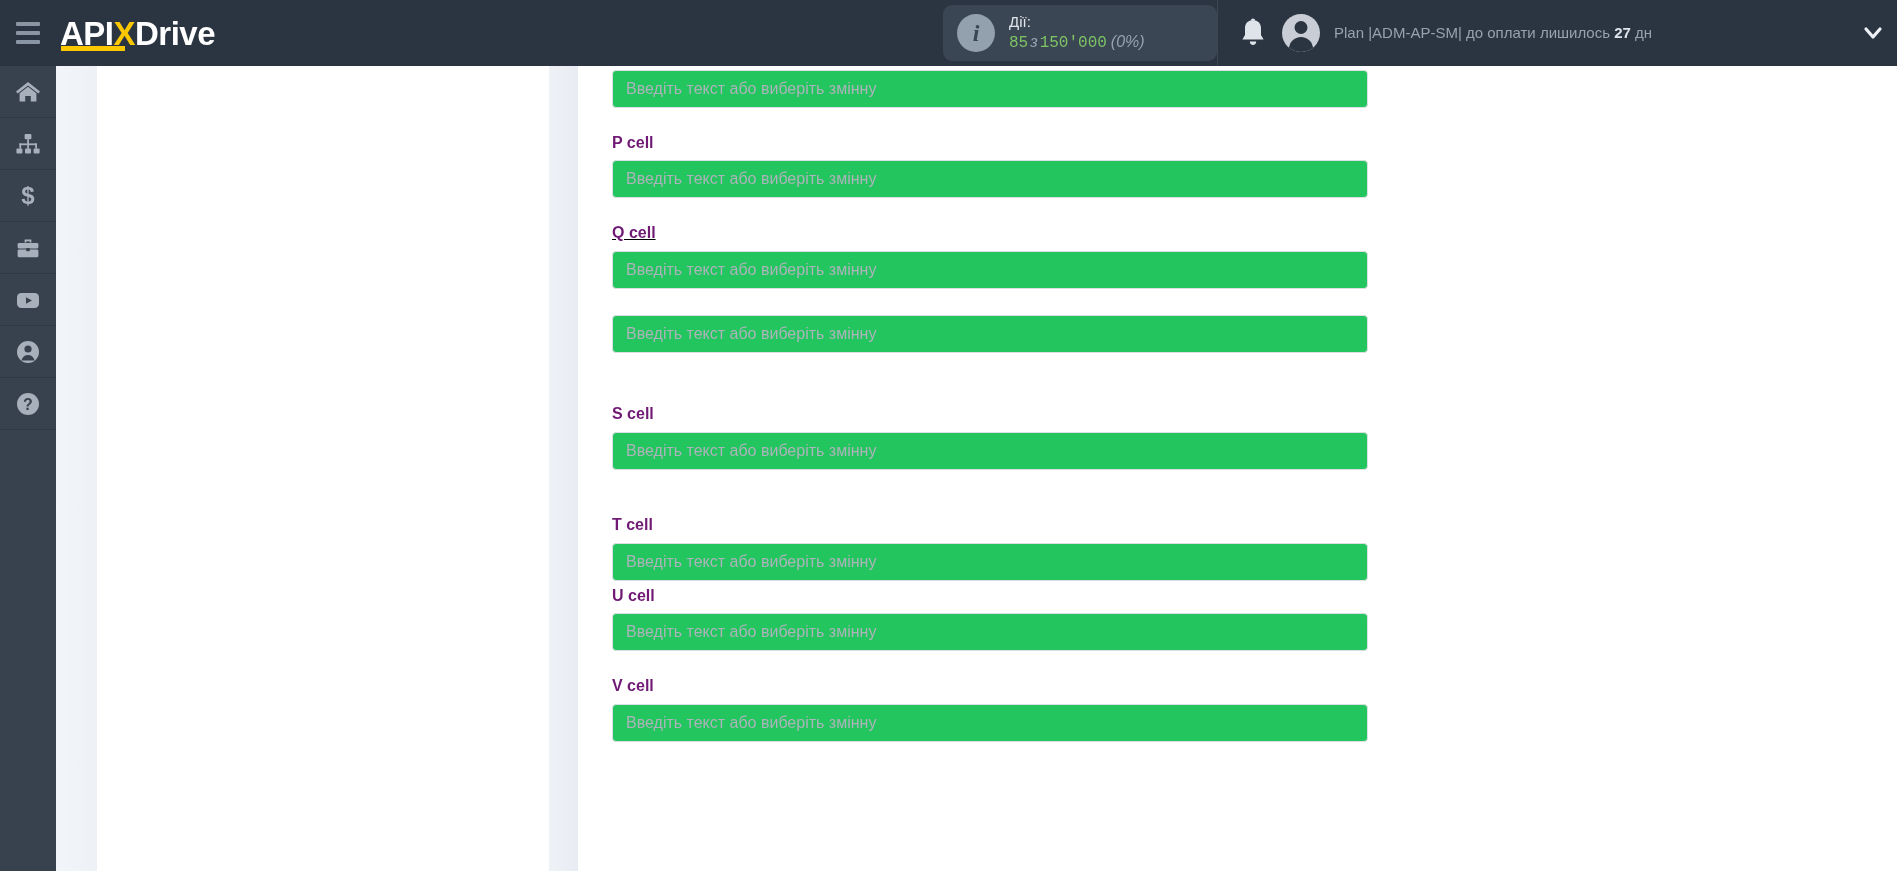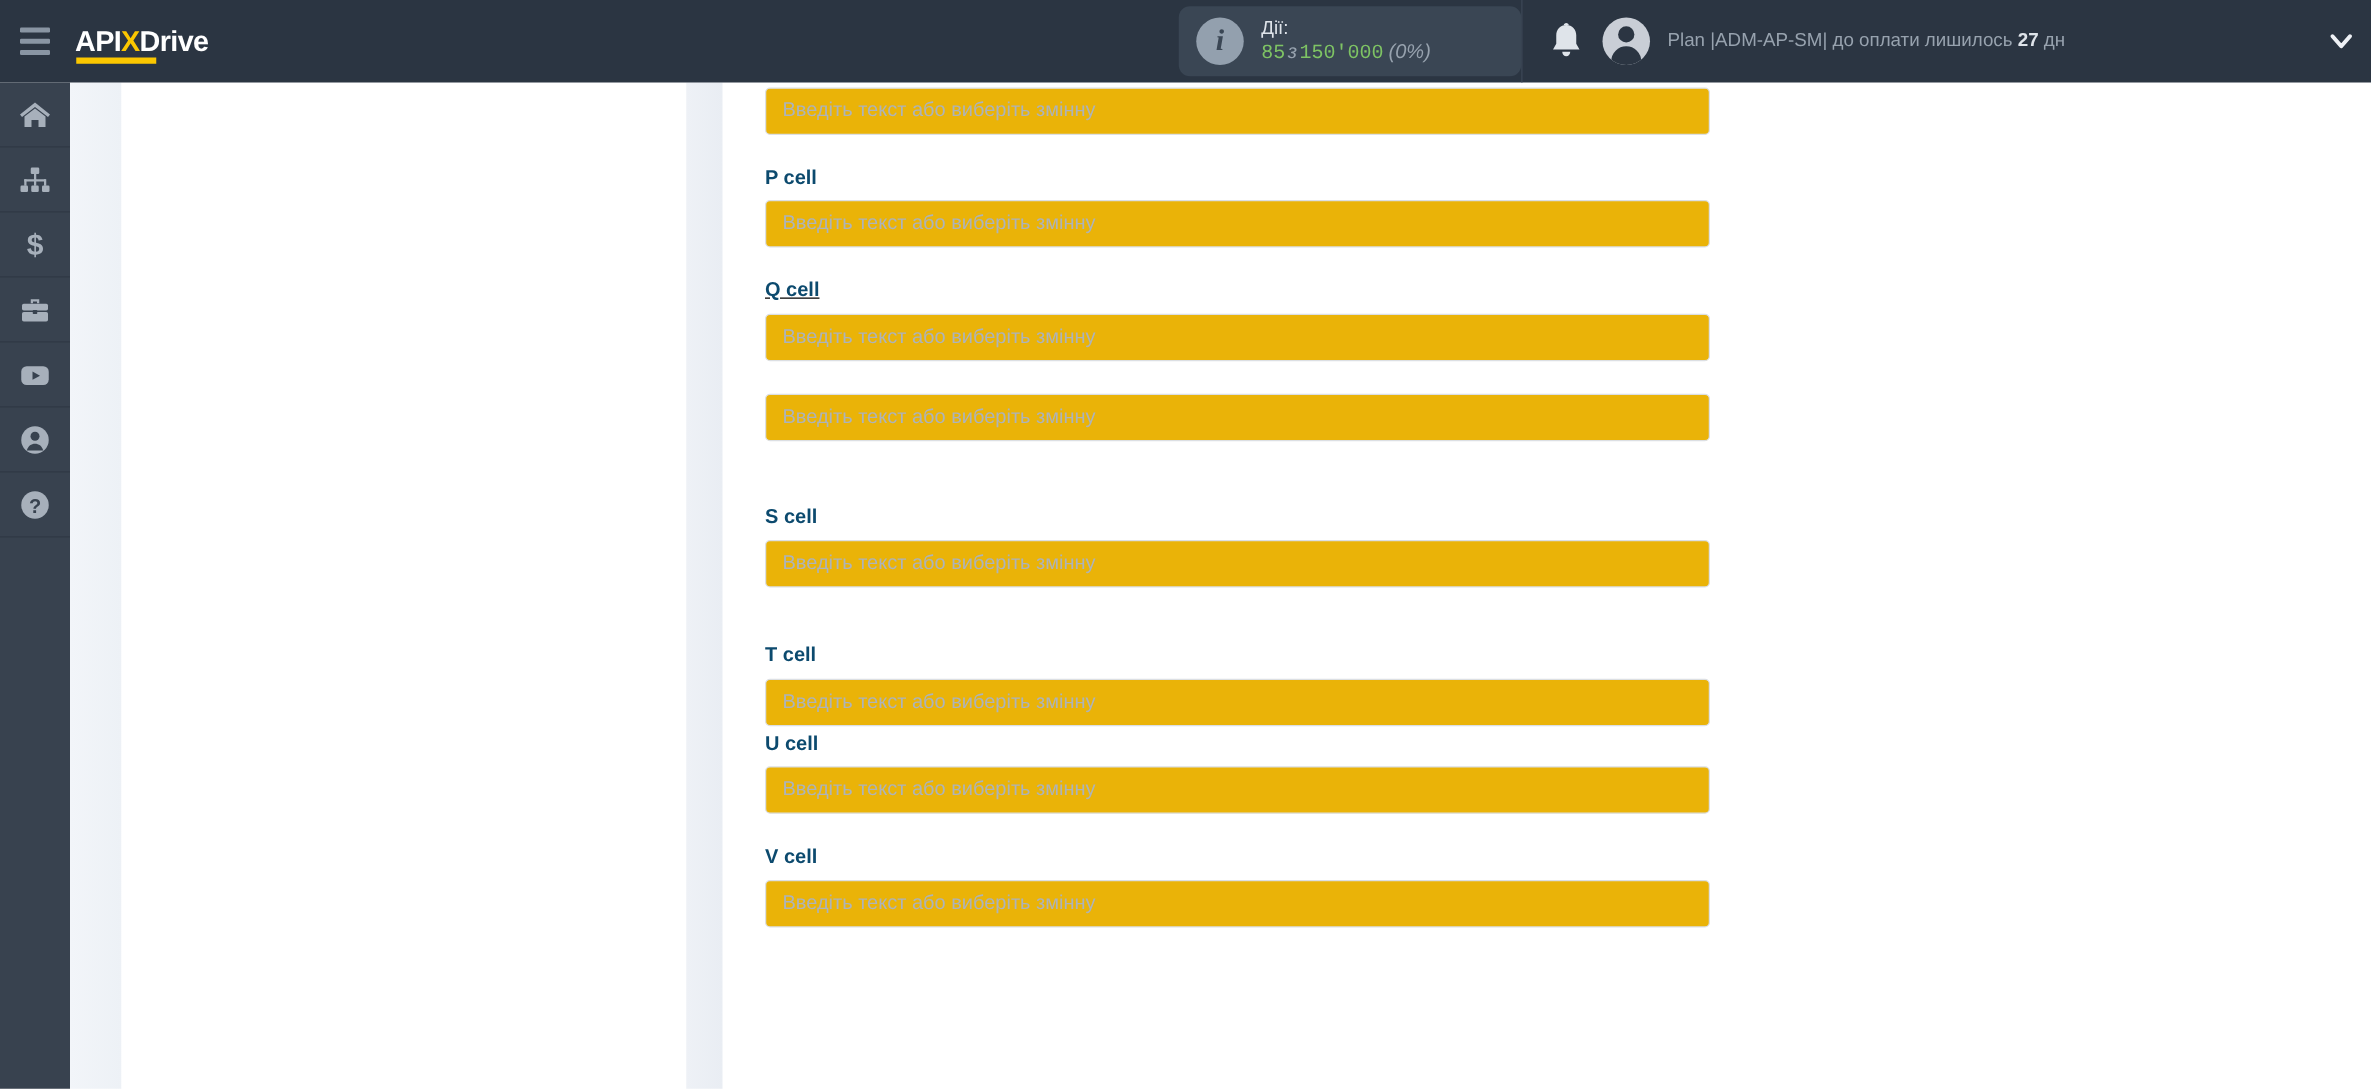--- a/index.html
+++ b/index.html
@@ -32,21 +32,21 @@
   }
   #logo {
     position: relative;
     margin-left: 4px;
     height: 66px;
     display: flex; align-items: center;
     cursor: pointer;
     user-select: none;
   }
   #logo .word {
-    font-size: 23px; font-weight: bold;
+    font-size: 33px; font-weight: bold;
     letter-spacing: -0.5px;
     color: #ffffff;
     line-height: 1;
   }
   #logo .api { color: #ffffff; }
   #logo .x { color: #fbc700; }
   #logo .drive { color: #ffffff; }
   #logo .underline {
     position: absolute;
     left: 1px; bottom: 15px;
@@ -169,29 +169,29 @@
     background: #ffffff;
   }
   .field {
     position: absolute;
     left: 34px;
     width: 756px;
   }
   .field-label {
     font-size: 16px;
     font-weight: bold;
-    color: #0c4a6e;
+    color: #701a75;
     margin-bottom: 9px;
     line-height: 1.1;
   }
   .field-input {
     width: 756px; height: 38px;
     border: 1px solid #dcdfe3;
     border-radius: 4px;
-    background: #eab308;
+    background: #22c55e;
     padding: 0 13px;
     font-size: 16px;
     color: #2f3a46;
     font-family: "Liberation Sans", sans-serif;
     outline: none;
   }
   .field-input::placeholder { color: #adb3ba; }
 </style>
 </head>
 <body>

